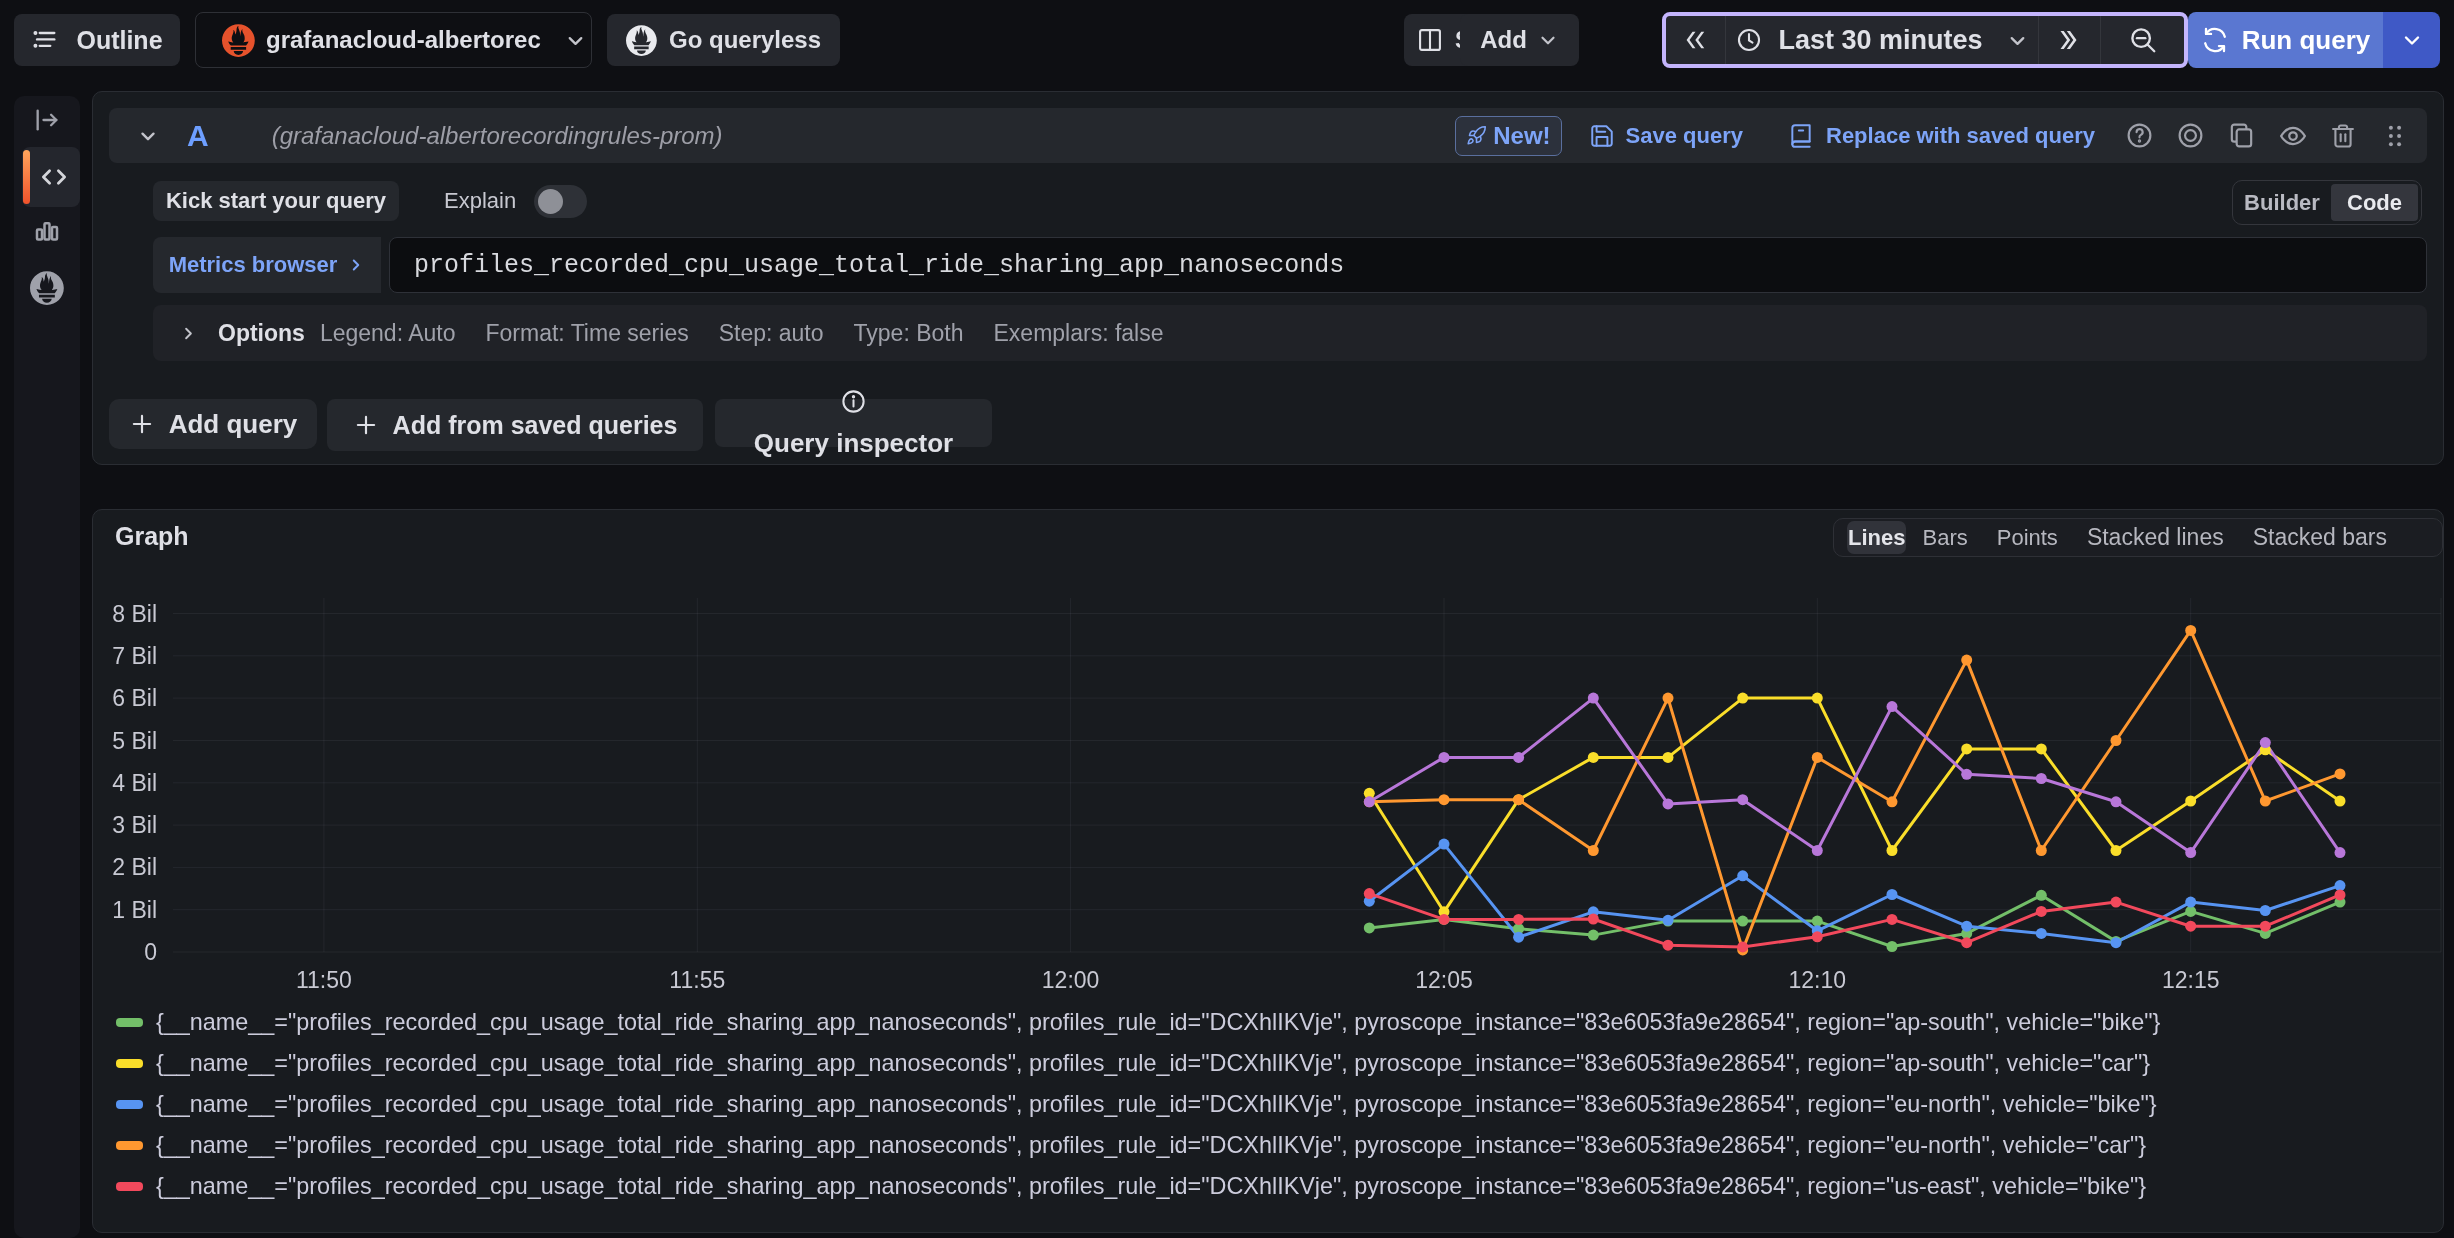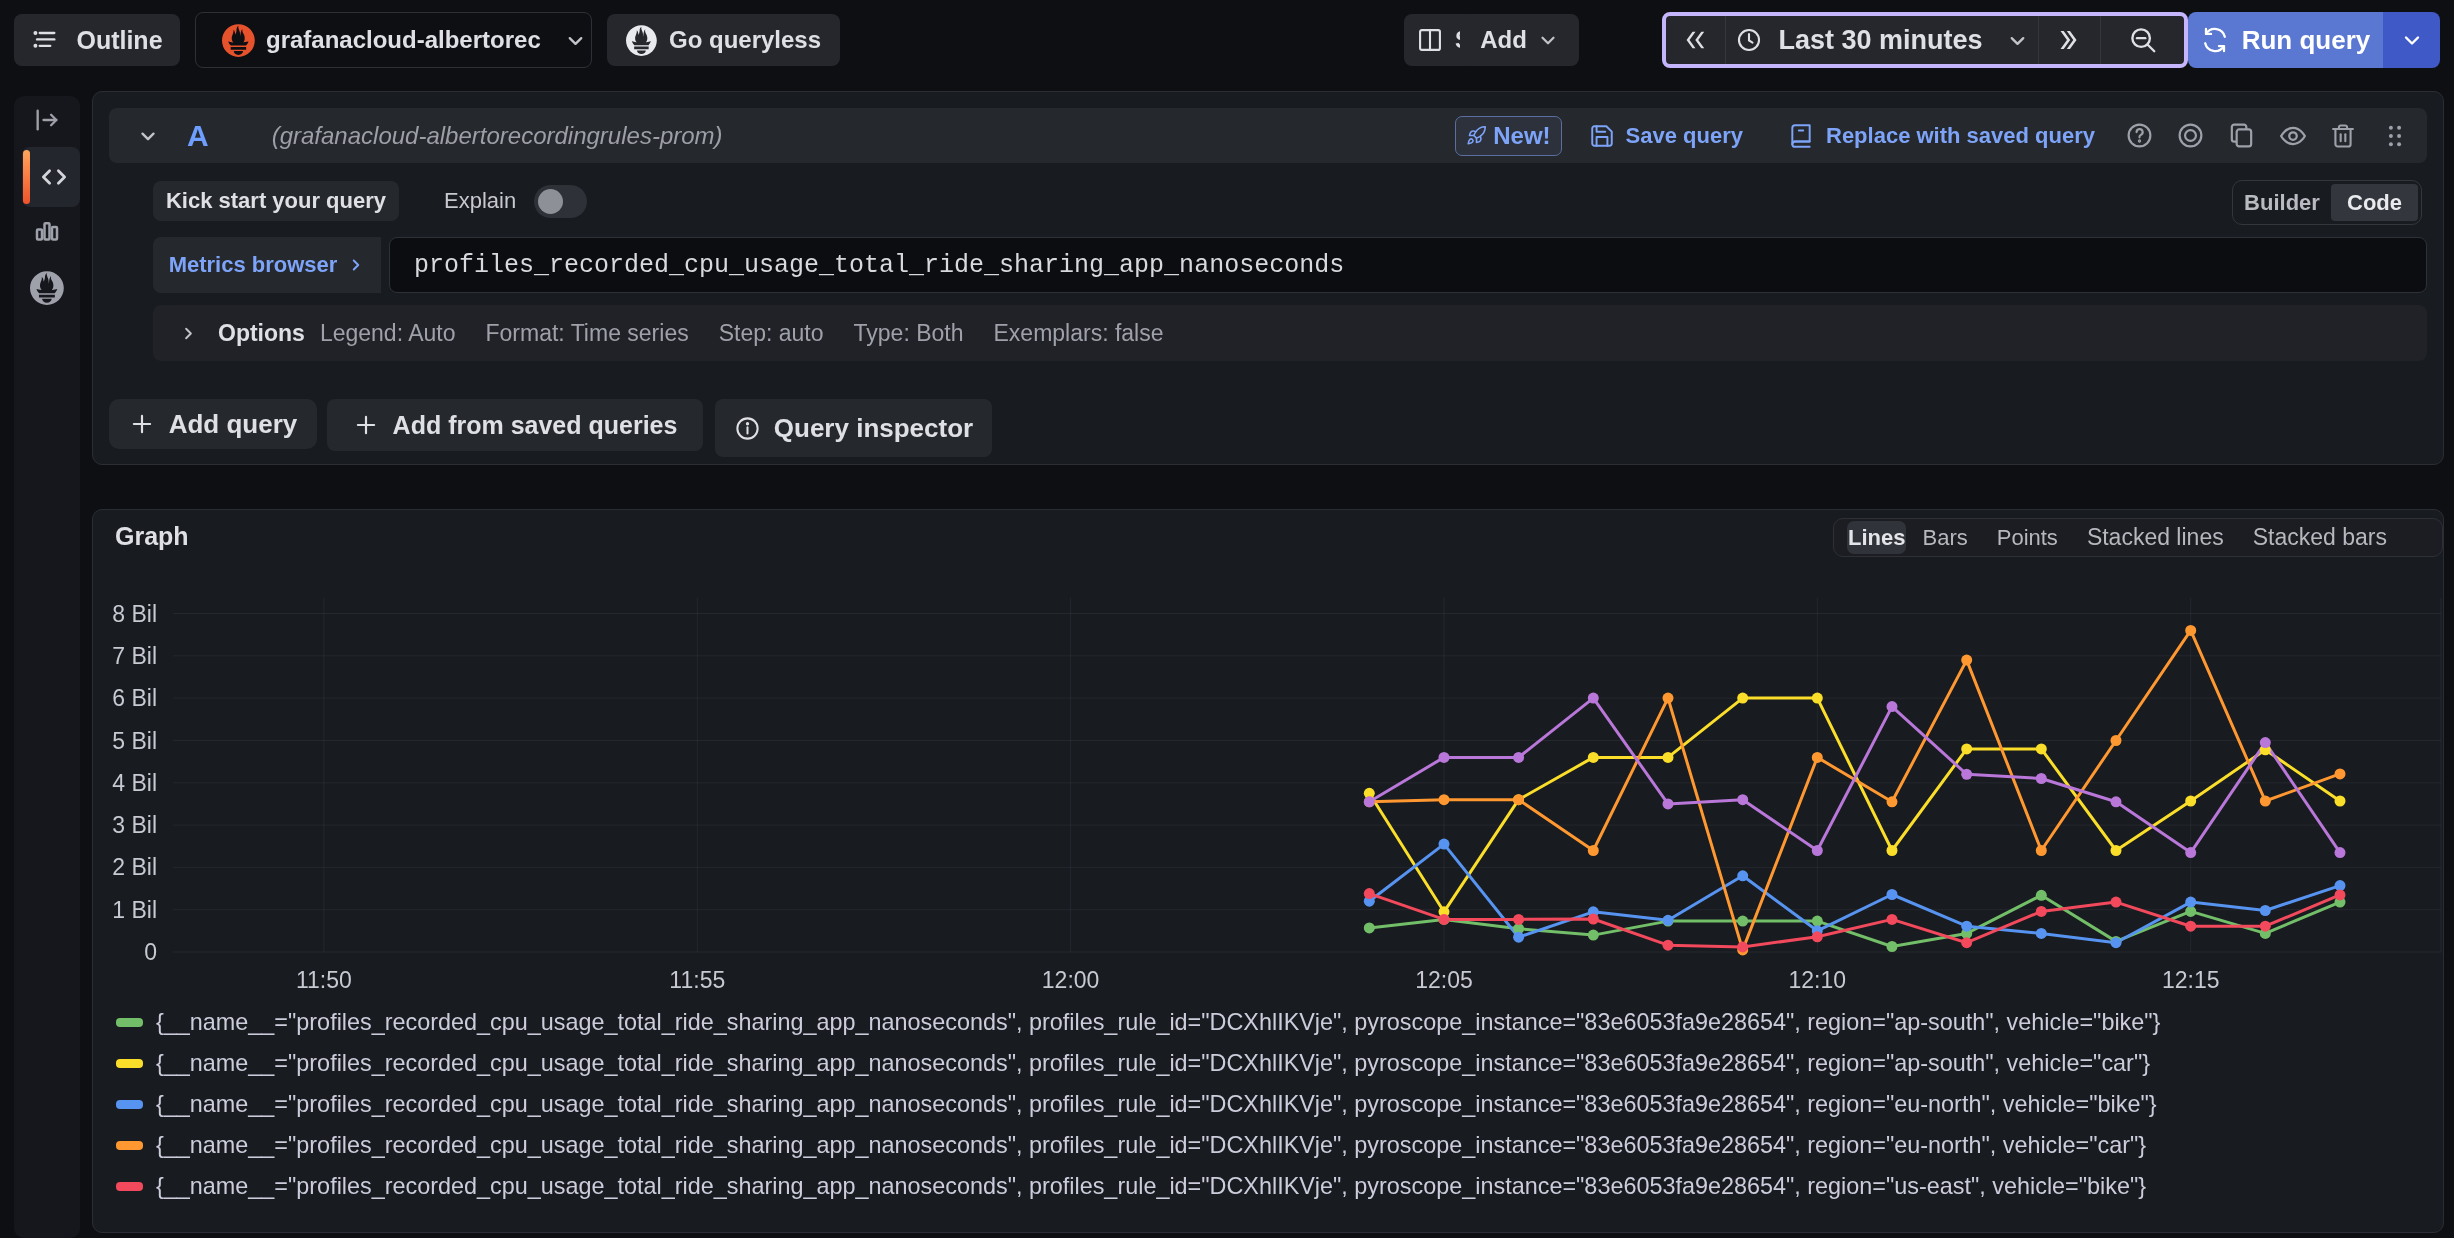--- a/index.html
+++ b/index.html
@@ -244,21 +244,21 @@
       </svg>
     <span>Add query</span>
   </div>
   <div class="abs btn" style="left:234px;top:307px;width:376px;height:52px;font-size:25px;background:#25282d;gap:14px;">
     <svg width="26" height="26" viewBox="0 0 24 24" fill="none" stroke="#dfe0e6" stroke-width="2" stroke-linecap="round">
         <line x1="12" y1="4.5" x2="12" y2="19.5"></line>
         <line x1="4.5" y1="12" x2="19.5" y2="12"></line>
       </svg>
     <span>Add from saved queries</span>
   </div>
-  <div class="abs btn" style="left:622px;top:307px;width:277px;height:58px;font-size:26px;background:#25282d;gap:13px;">
+  <div class="abs btn" style="left:622px;top:307px;width:277px;height:48px;font-size:26px;background:#25282d;gap:13px;flex-direction:column;">
     <svg width="27" height="27" viewBox="0 0 24 24" fill="none" stroke="#dfe0e6" stroke-width="1.8" stroke-linecap="round">
         <circle cx="12" cy="12" r="9"></circle>
         <line x1="12" y1="11" x2="12" y2="16.5"></line>
         <circle cx="12" cy="7.8" r="0.6" fill="#dfe0e6"></circle>
       </svg>
     <span>Query inspector</span>
   </div>
 </div>
 
 <div class="abs" style="left:92px;top:509px;width:2352px;height:724px;background:#181b1f;border:1px solid #2a2d33;border-radius:10px;">

